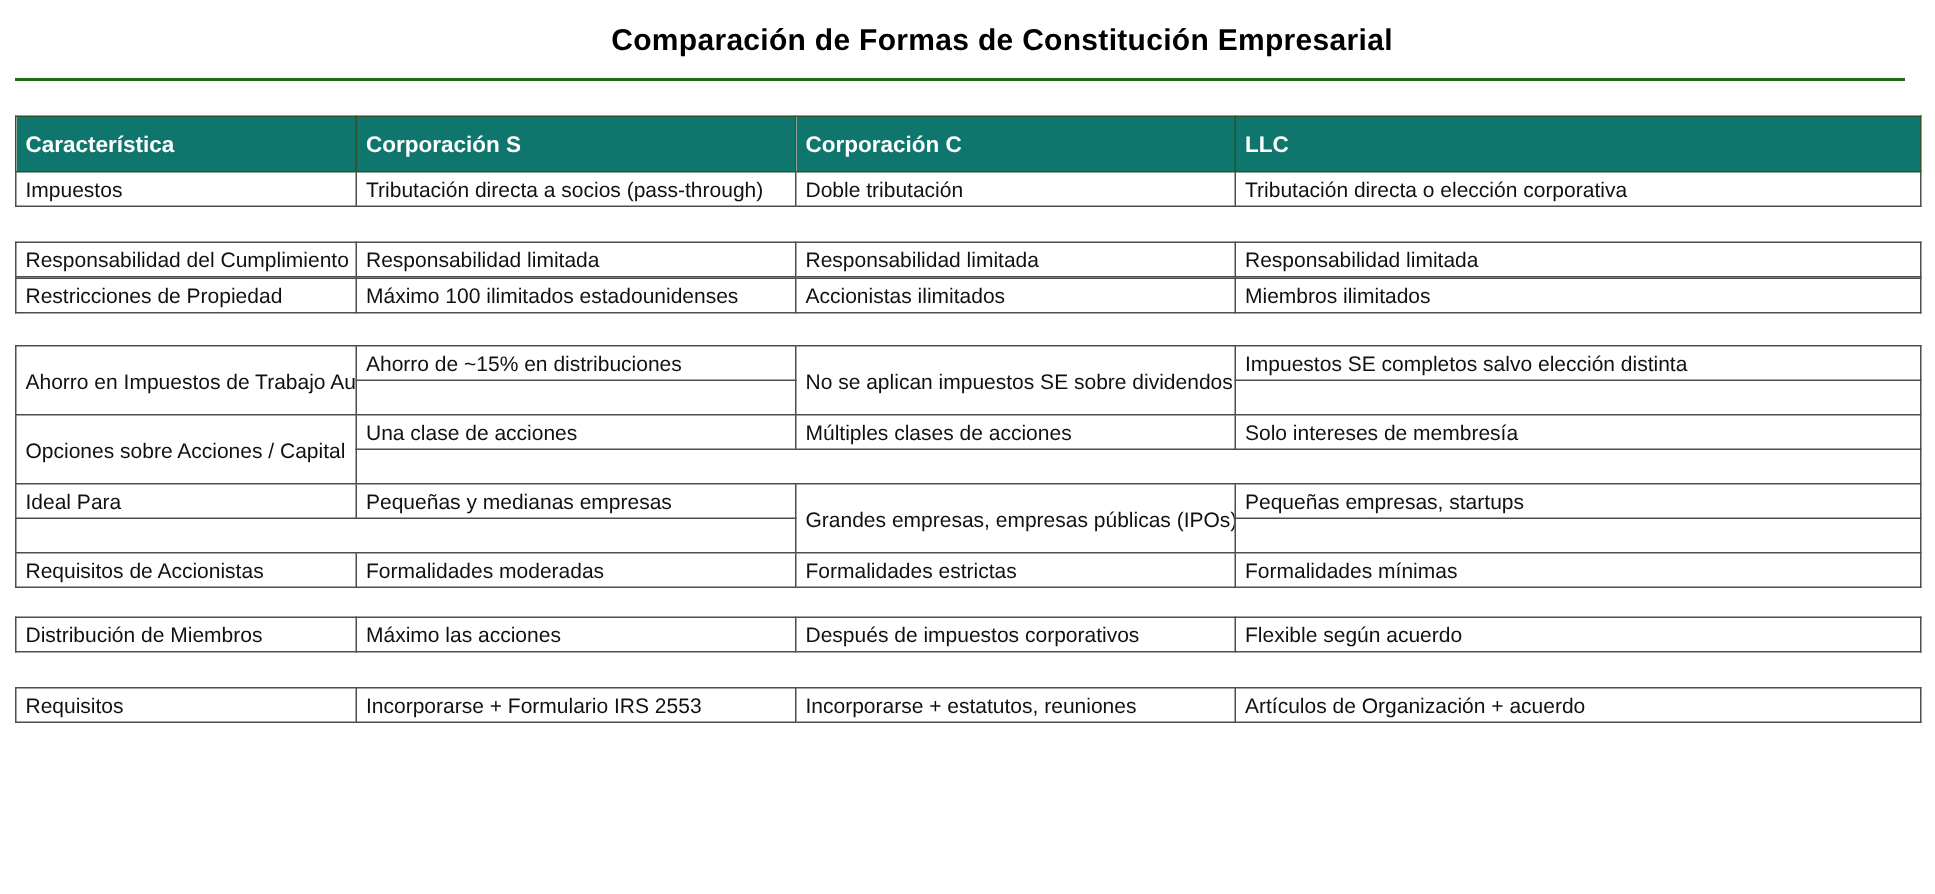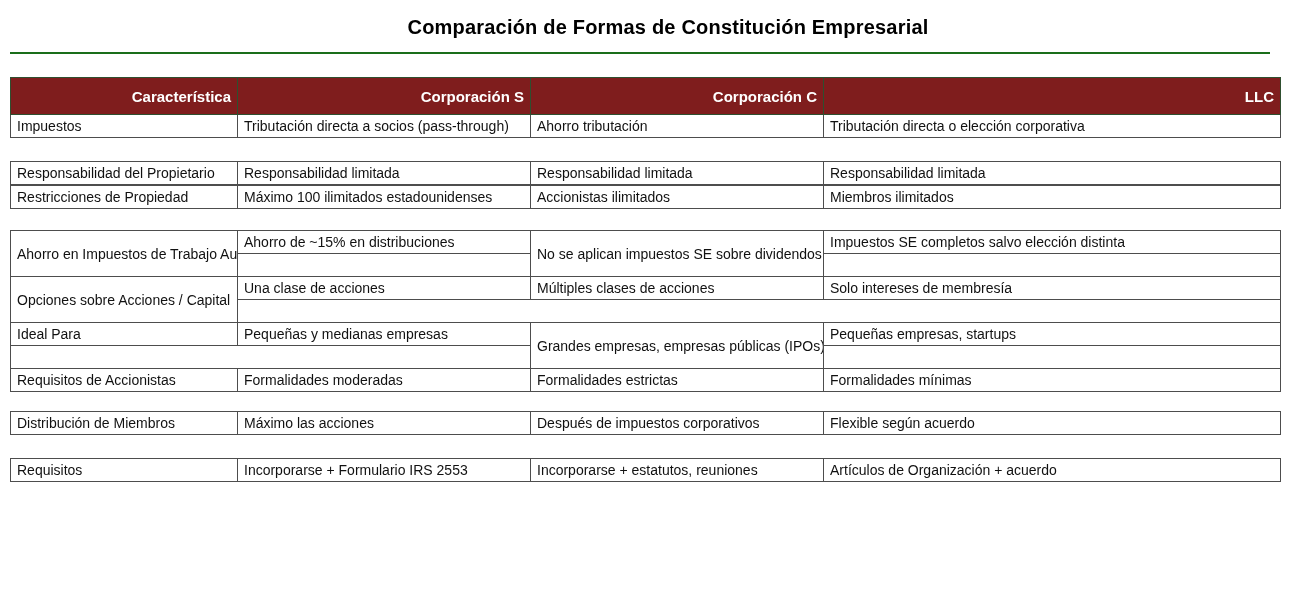--- a/index.html
+++ b/index.html
@@ -1,21 +1,21 @@
 <!DOCTYPE html>
 <html><head>
 <meta charset="utf-8">
 <style>
   html,body{margin:0;padding:0;background:#ffffff;}
   body{width:1290px;height:596px;font-family:"Liberation Sans",sans-serif;color:#111;overflow:hidden;}
   .title{margin-top:16px;text-align:center;font-size:20px;font-weight:bold;color:#000;letter-spacing:.2px;padding-left:46px;}
   .toprule{height:2px;width:1260px;margin:13px 0 0 10px;background:#1a6e1a;}
   table.strip{border-collapse:collapse;table-layout:fixed;width:1270px;margin-left:10px;}
   table.strip td, table.strip th{border:1px solid #4d4d4d;font-size:14px;padding:0 6px;overflow:hidden;white-space:nowrap;vertical-align:middle;text-align:left;font-weight:normal;}
-  table.strip th{background:#7f1d1d;color:#ffffff;font-weight:bold;text-align:right;font-size:15px;height:36px;border-color:#2f4f2f;}
+  table.strip th{background:#0f766e;color:#ffffff;font-weight:bold;text-align:left;font-size:15px;height:36px;border-color:#2f4f2f;}
   table.strip td{height:22px;}
   td.wrap{white-space:normal;vertical-align:top;line-height:22px;padding-top:2px;}
   tr.sub td{height:22px;}
   td.nob{border:none;}
   .gapA{margin-top:23px;}
   .gapB{}
   .gapC{margin-top:21px;}
   .gapD{margin-top:19px;}
   .gapE{margin-top:23px;}
 </style>
@@ -37,36 +37,36 @@
     <tbody>
         <tr>
       <th>Característica</th>
       <th>Corporación S</th>
       <th>Corporación C</th>
       <th>LLC</th>
     </tr>
     <tr>
       <td>Impuestos</td>
       <td>Tributación directa a socios (pass-through)</td>
-      <td>Ahorro tributación</td>
+      <td>Doble tributación</td>
       <td>Tributación directa o elección corporativa</td>
     </tr>
   </tbody>
     </table>
 
   <table class="strip gapA">
     <colgroup>
         <col style="width:227px">
         <col style="width:293px">
         <col style="width:293px">
         <col style="width:457px">
       </colgroup>
     <tbody>
         <tr>
-      <td>Responsabilidad del Propietario</td>
+      <td>Responsabilidad del Cumplimiento</td>
       <td>Responsabilidad limitada</td>
       <td>Responsabilidad limitada</td>
       <td>Responsabilidad limitada</td>
     </tr>
   </tbody>
     </table>
 
   <table class="strip gapB">
     <colgroup>
         <col style="width:227px">

